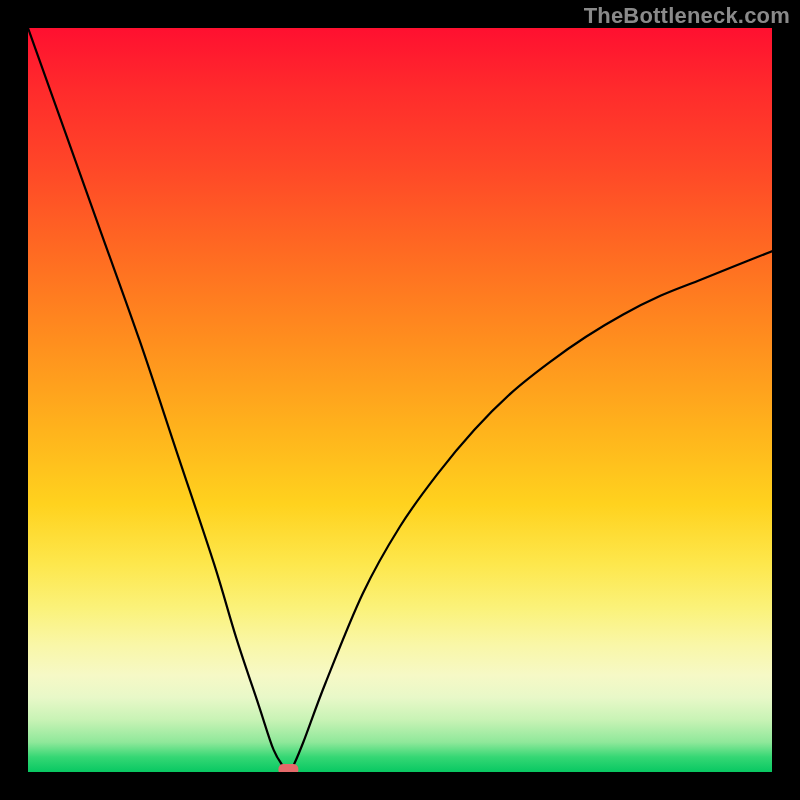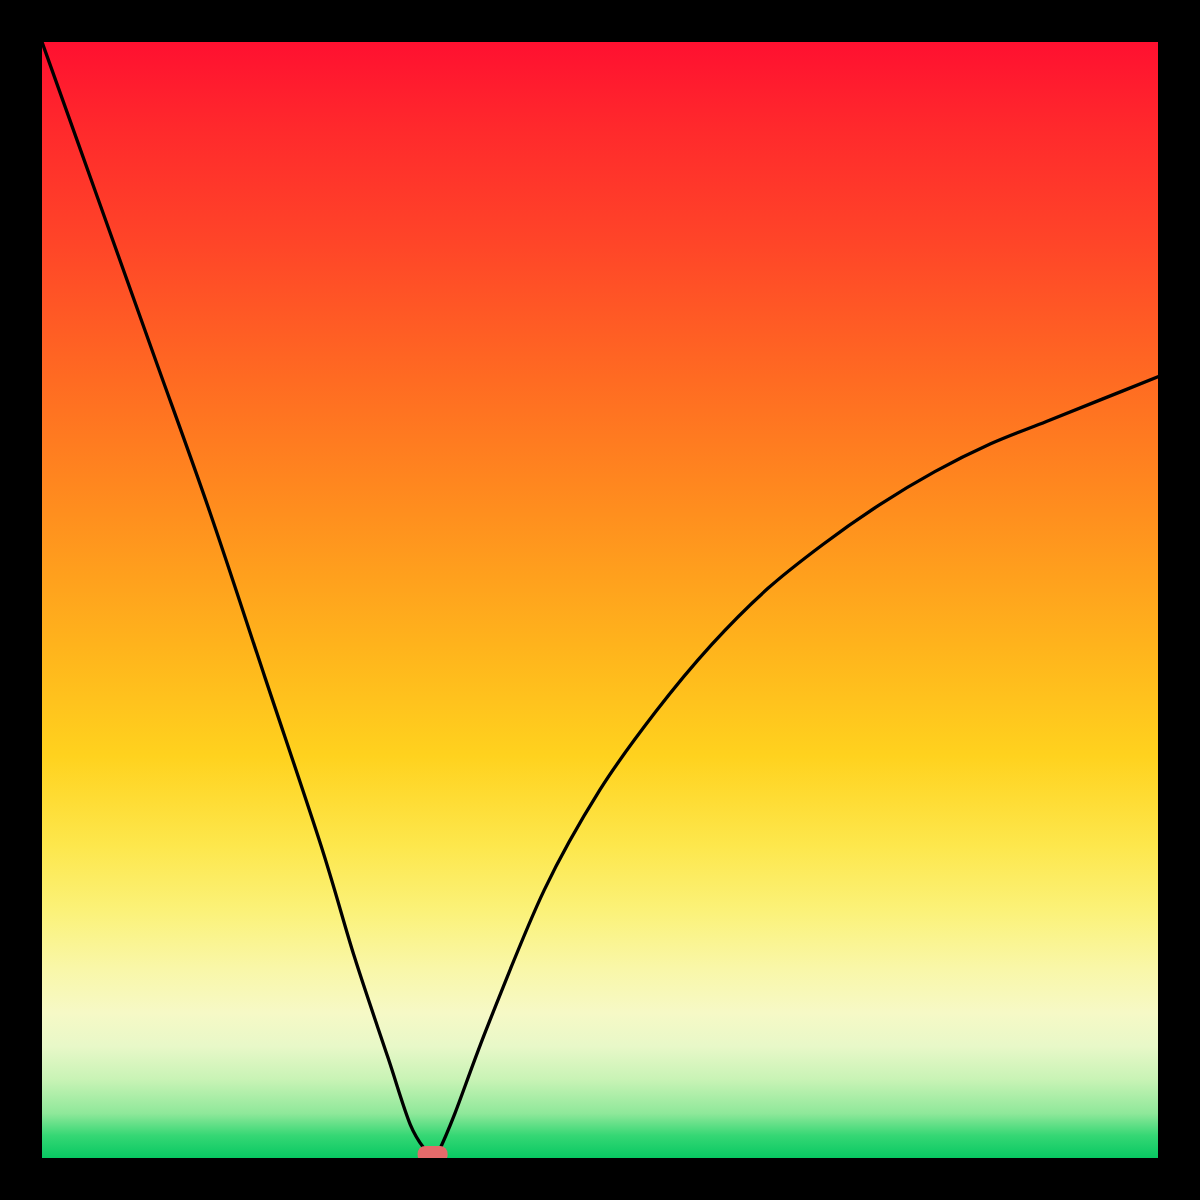--- a/index.html
+++ b/index.html
@@ -75,20 +75,21 @@
     color: #8a8a8a;
     letter-spacing: 0.2px;
     user-select: none;
   }
 </style>
 </head>
 <body>
 
 <div class="frame">
 
+  <div class="watermark">TheBottleneck.com</div>
 
   <div class="plot-area">
     <div class="gradient-bg"></div>
 
     <svg class="curve-svg" viewBox="0 0 744 744" preserveAspectRatio="none">
       <path class="curve-path" d="M 0.00 0.00 C 6.20 17.36, 24.80 69.44, 37.20 104.16 C 49.60 138.88, 62.00 173.60, 74.40 208.32 C 86.80 243.04, 99.20 276.52, 111.60 312.48 C 124.00 348.44, 136.40 386.88, 148.80 424.08 C 161.20 461.28, 176.08 504.68, 186.00 535.68 C 195.92 566.68, 200.88 586.52, 208.32 610.08 C 215.76 633.64, 224.44 658.44, 230.64 677.04 C 236.84 695.64, 241.18 711.14, 245.52 721.68 C 249.86 732.22, 254.20 736.56, 256.68 740.28 C 259.16 744.00, 259.16 744.00, 260.40 744.00 C 261.64 744.00, 261.64 745.24, 264.12 740.28 C 266.60 735.32, 269.70 728.50, 275.28 714.24 C 280.86 699.98, 287.68 679.52, 297.60 654.72 C 307.52 629.92, 322.40 591.48, 334.80 565.44 C 347.20 539.40, 359.60 518.32, 372.00 498.48 C 384.40 478.64, 396.80 462.52, 409.20 446.40 C 421.60 430.28, 434.00 415.40, 446.40 401.76 C 458.80 388.12, 471.20 375.72, 483.60 364.56 C 496.00 353.40, 508.40 344.10, 520.80 334.80 C 533.20 325.50, 545.60 316.82, 558.00 308.76 C 570.40 300.70, 582.80 293.26, 595.20 286.44 C 607.60 279.62, 620.00 273.42, 632.40 267.84 C 644.80 262.26, 657.20 257.92, 669.60 252.96 C 682.00 248.00, 694.40 243.04, 706.80 238.08 C 719.20 233.12, 737.80 225.68, 744.00 223.20"></path>
       <rect class="marker" x="250.40" y="736.00" width="20" height="11" rx="5" ry="5"></rect>
     </svg>
   </div>
 

